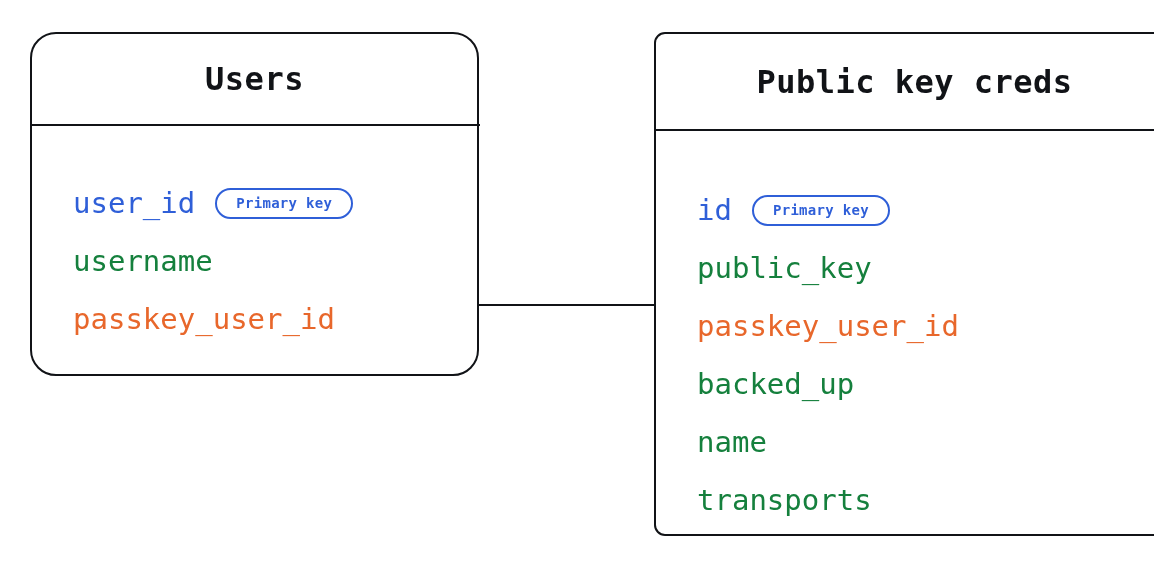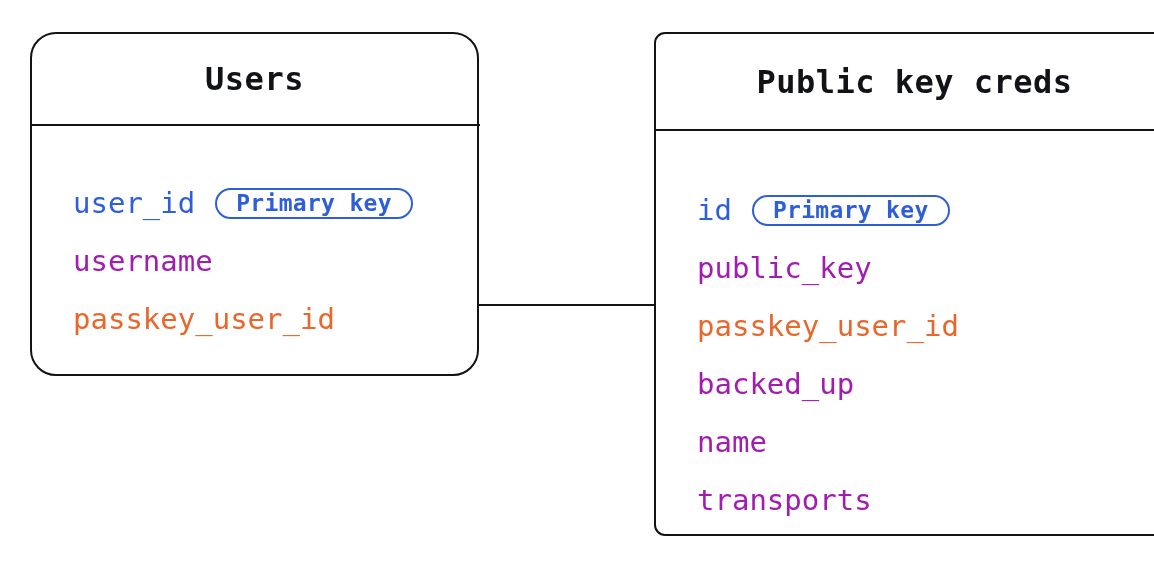--- a/index.html
+++ b/index.html
@@ -93,39 +93,39 @@
 
   .field-row {
     display: flex;
     align-items: center;
     height: 58px;
   }
 
   .field-name {
     font-size: 29px;
     line-height: 1;
-    color: #a21caf;
+    color: #15803d;
     white-space: nowrap;
   }
   .field-name.is-pk   { color: #2F5FD8; }
   .field-name.is-fk   { color: #E8672B; text-align: center; }
 
   
   .pk-badge {
     margin-left: 20px;
     display: inline-flex;
     align-items: center;
     justify-content: center;
     box-sizing: border-box;
     height: 31px;
     padding: 0 19px;
     border: 2px solid #2F5FD8;
     border-radius: 999px;
     color: #2F5FD8;
-    font-size: 23px;
+    font-size: 14px;
     font-weight: bold;
     letter-spacing: 0.3px;
     white-space: nowrap;
     line-height: 1;
   }
 
   
   .connector {
     position: absolute;
     left: 478px;

